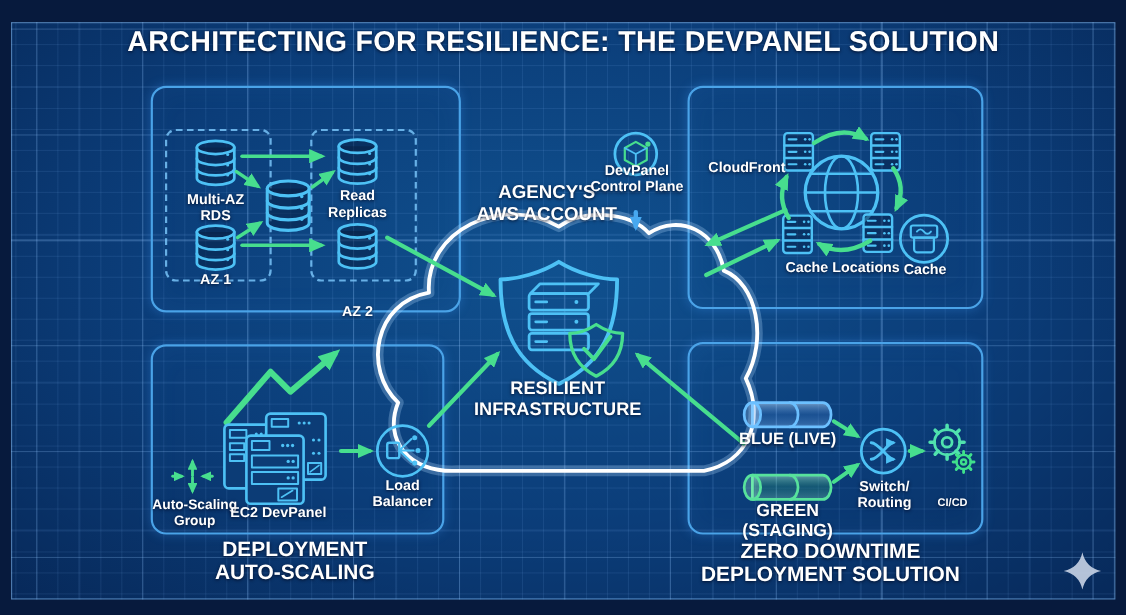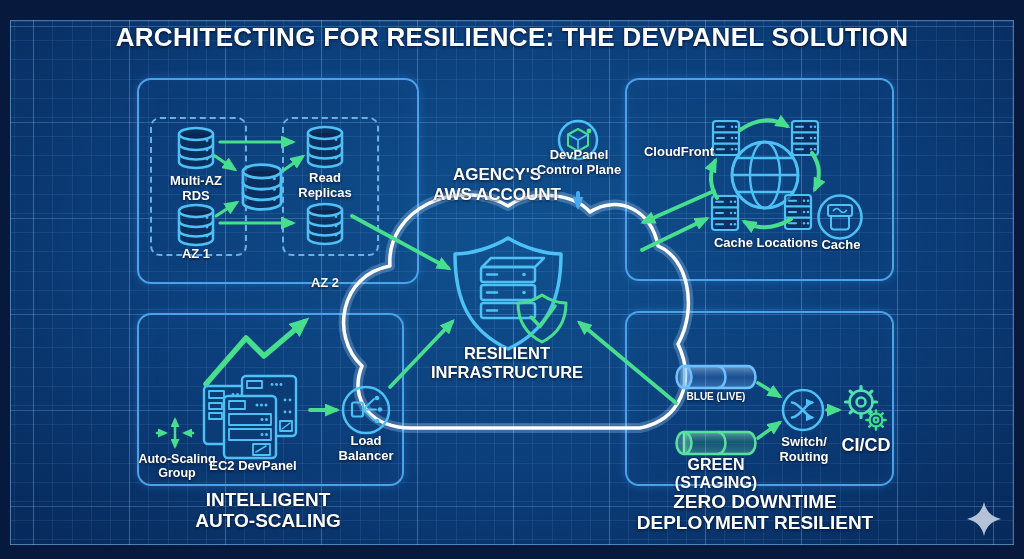--- a/index.html
+++ b/index.html
@@ -274,23 +274,23 @@
   <div class="lbl" style="left:517px;top:148px;width:124px;">DevPanel
 Control Plane</div>
   <div class="lbl mid" style="left:412px;top:344px;width:190px;">RESILIENT
 INFRASTRUCTURE</div>
 
   <div class="lbl" style="left:127px;top:452px;width:100px;font-size:12.5px;">Auto-Scaling
 Group</div>
   <div class="lbl" style="left:193px;top:459px;width:120px;">EC2 DevPanel</div>
   <div class="lbl" style="left:328px;top:434px;width:76px;">Load
 Balancer</div>
-  <div class="lbl cap" style="left:143px;top:489px;width:250px;">INTELLIGENT
+  <div class="lbl cap" style="left:143px;top:489px;width:250px;">DEPLOYMENT
 AUTO-SCALING</div>
 
-  <div class="lbl" style="left:646px;top:391px;width:140px;font-size:10px;">BLUE (LIVE)</div>
+  <div class="lbl" style="left:646px;top:391px;width:140px;font-size:15px;">BLUE (LIVE)</div>
   <div class="lbl" style="left:646px;top:456px;width:140px;font-size:16px;">GREEN (STAGING)</div>
   <div class="lbl" style="left:770px;top:435px;width:68px;">Switch/
 Routing</div>
-  <div class="lbl" style="left:836px;top:435px;width:60px;font-size:18px;">CI/CD</div>
+  <div class="lbl" style="left:836px;top:452px;width:60px;font-size:10px;">CI/CD</div>
   <div class="lbl cap" style="left:600px;top:491px;width:310px;">ZERO DOWNTIME
-DEPLOYMENT RESILIENT</div>
+DEPLOYMENT SOLUTION</div>
 </div>
 
 </body></html>

